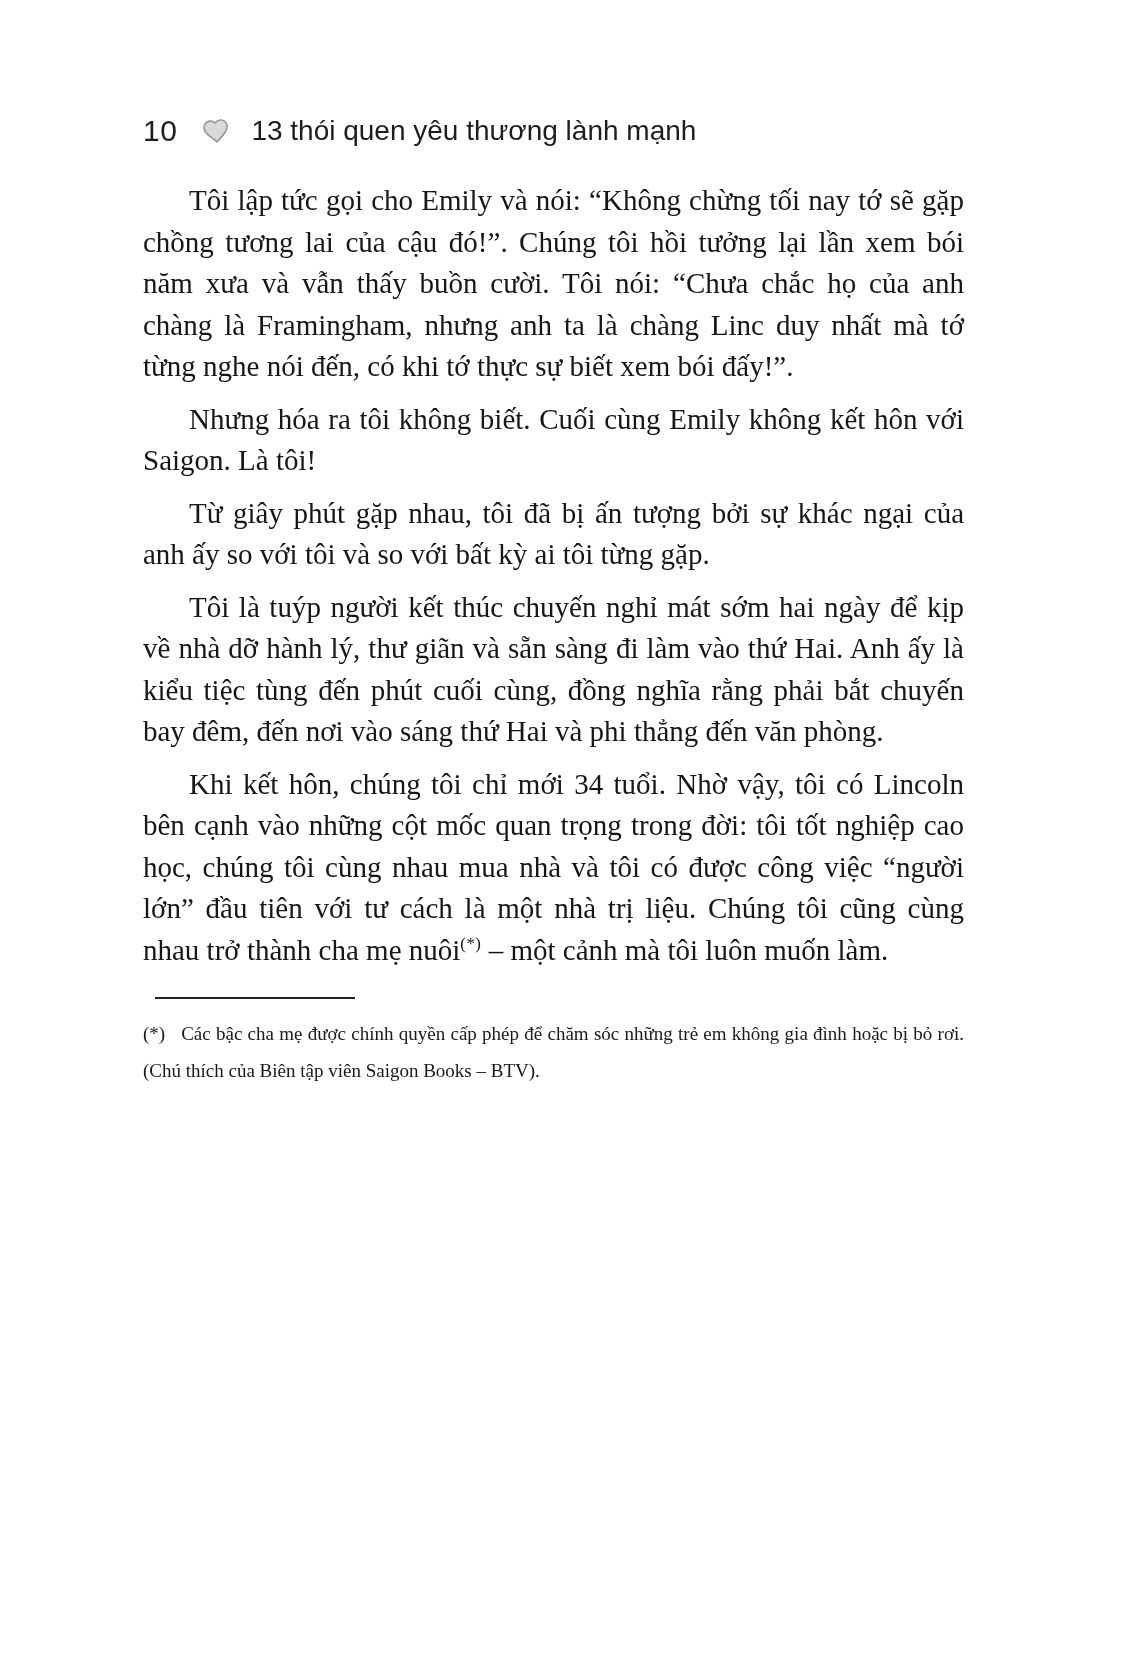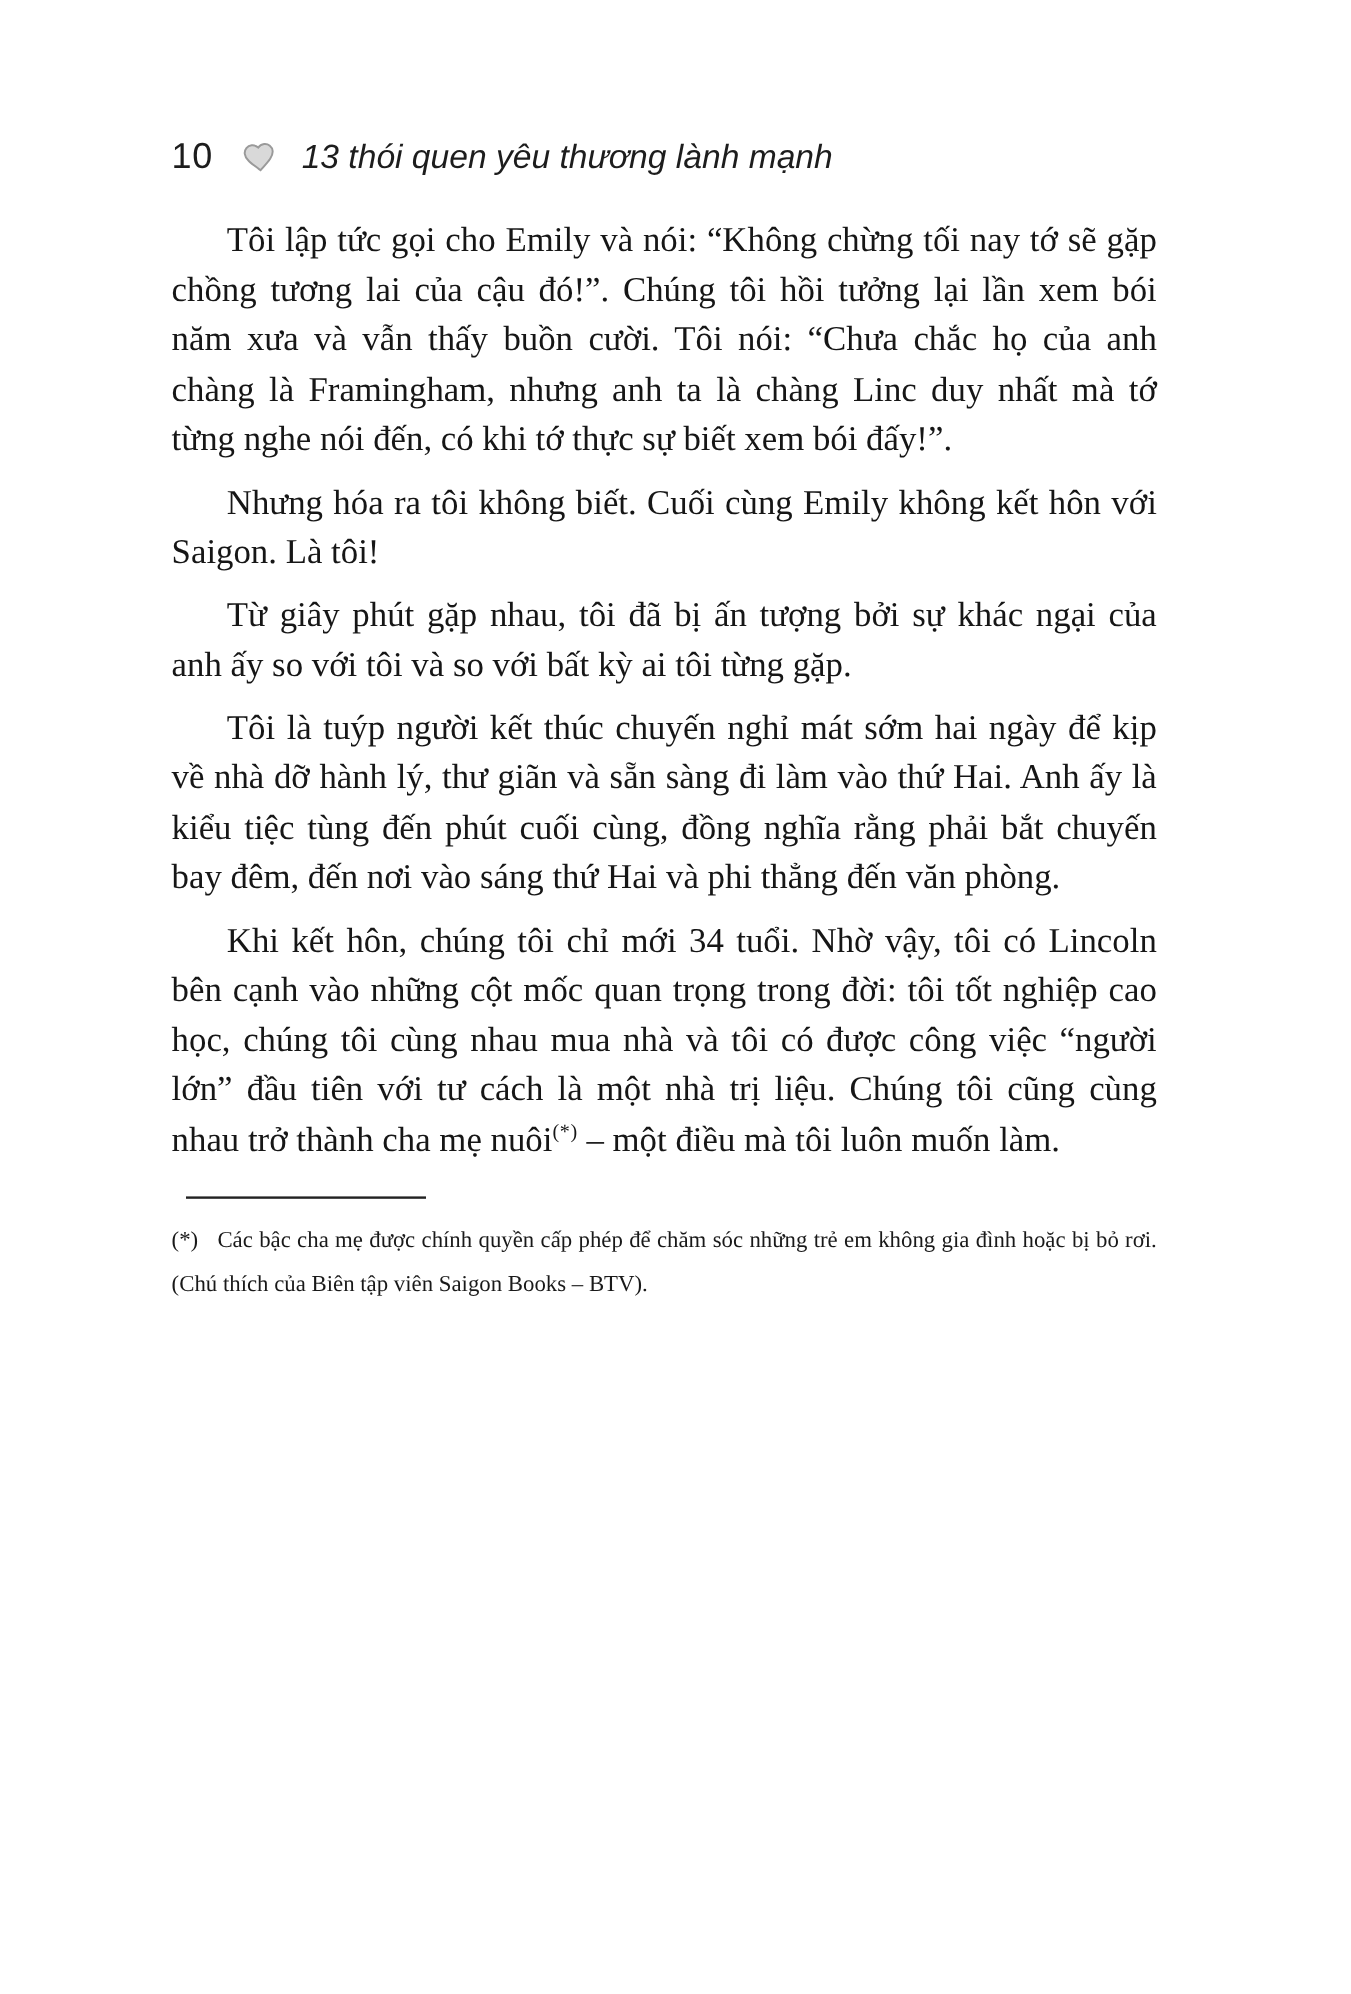--- a/index.html
+++ b/index.html
@@ -35,21 +35,20 @@
     letter-spacing: 0.5px;
   }
   .heart {
     display: inline-flex;
     margin: 0 20px 0 24px;
     transform: rotate(-6deg);
   }
   .heart svg { display: block; }
   .book-title {
     font-size: 28px;
-    font-style: italic;
     font-weight: 500;
     color: #1d1d1d;
   }
   
   .text-block {
     margin-top: 30px;
     font-size: 29px;
     line-height: 41.5px;
     text-align: justify;
   }
@@ -94,21 +93,21 @@
       </svg>
     </span>
     <span class="book-title">13 thói quen yêu thương lành mạnh</span>
   </header>
 
   <main class="text-block">
     <p>Tôi lập tức gọi cho Emily và nói: “Không chừng tối nay tớ sẽ gặp chồng tương lai của cậu đó!”. Chúng tôi hồi tưởng lại lần xem bói năm xưa và vẫn thấy buồn cười. Tôi nói: “Chưa chắc họ của anh chàng là Framingham, nhưng anh ta là chàng Linc duy nhất mà tớ từng nghe nói đến, có khi tớ thực sự biết xem bói đấy!”.</p>
     <p>Nhưng hóa ra tôi không biết. Cuối cùng Emily không kết hôn với Saigon. Là tôi!</p>
     <p>Từ giây phút gặp nhau, tôi đã bị ấn tượng bởi sự khác ngại của anh ấy so với tôi và so với bất kỳ ai tôi từng gặp.</p>
     <p>Tôi là tuýp người kết thúc chuyến nghỉ mát sớm hai ngày để kịp về nhà dỡ hành lý, thư giãn và sẵn sàng đi làm vào thứ Hai. Anh ấy là kiểu tiệc tùng đến phút cuối cùng, đồng nghĩa rằng phải bắt chuyến bay đêm, đến nơi vào sáng thứ Hai và phi thẳng đến văn phòng.</p>
-    <p><span>Khi kết hôn, chúng tôi chỉ mới 34 tuổi. Nhờ vậy, tôi có Lincoln bên cạnh vào những cột mốc quan trọng trong đời: tôi tốt nghiệp cao học, chúng tôi cùng nhau mua nhà và tôi có được công việc “người lớn” đầu tiên với tư cách là một nhà trị liệu. Chúng tôi cũng cùng nhau trở thành cha mẹ nuôi</span><sup class="fn-ref">(*)</sup><span> – một điều mà tôi luôn muốn làm.</span></p>
+    <p><span>Khi kết hôn, chúng tôi chỉ mới 34 tuổi. Nhờ vậy, tôi có Lincoln bên cạnh vào những cột mốc quan trọng trong đời: tôi tốt nghiệp cao học, chúng tôi cùng nhau mua nhà và tôi có được công việc “người lớn” đầu tiên với tư cách là một nhà trị liệu. Chúng tôi cũng cùng nhau trở thành cha mẹ nuôi</span><sup class="fn-ref">(*)</sup><span> – một cảnh mà tôi luôn muốn làm.</span></p>
   </main>
 
   <div class="footnote-divider"></div>
 
   <div class="footnote">
     <span class="fn-marker">(*)</span><span>Các bậc cha mẹ được chính quyền cấp phép để chăm sóc những trẻ em không gia đình hoặc bị bỏ rơi. (Chú thích của Biên tập viên Saigon Books – BTV).</span>
   </div>
 
 </div>
 

